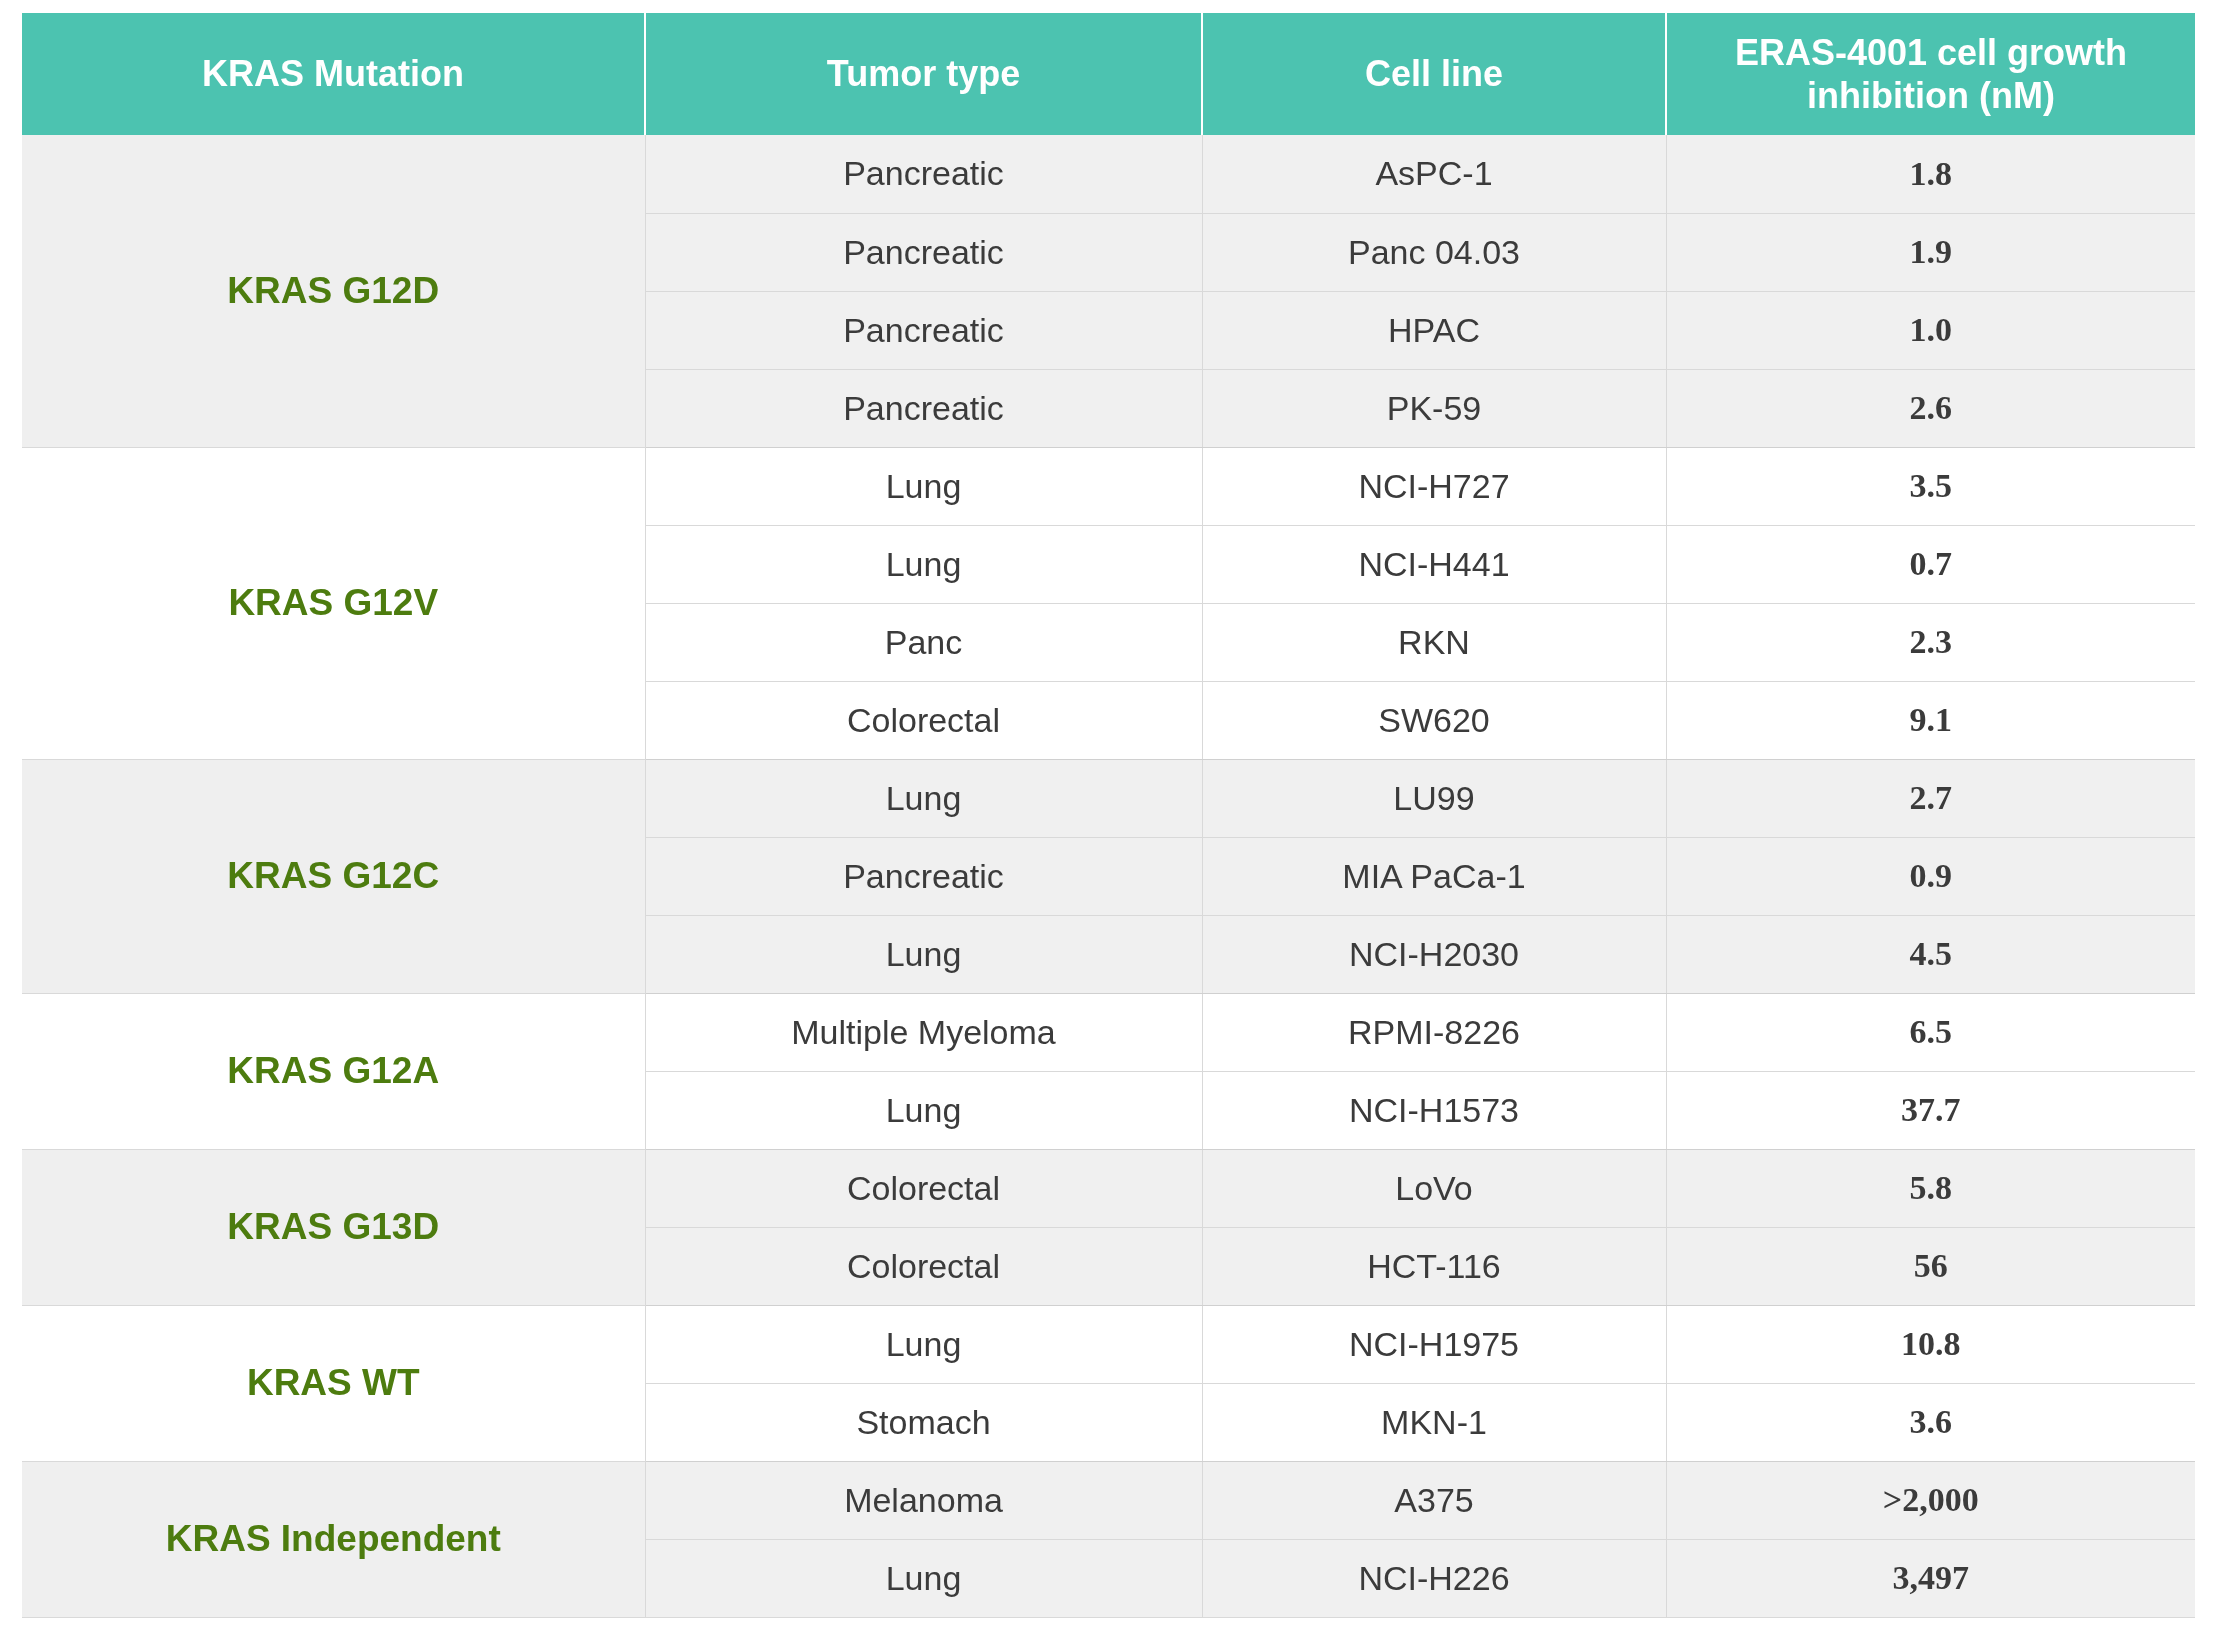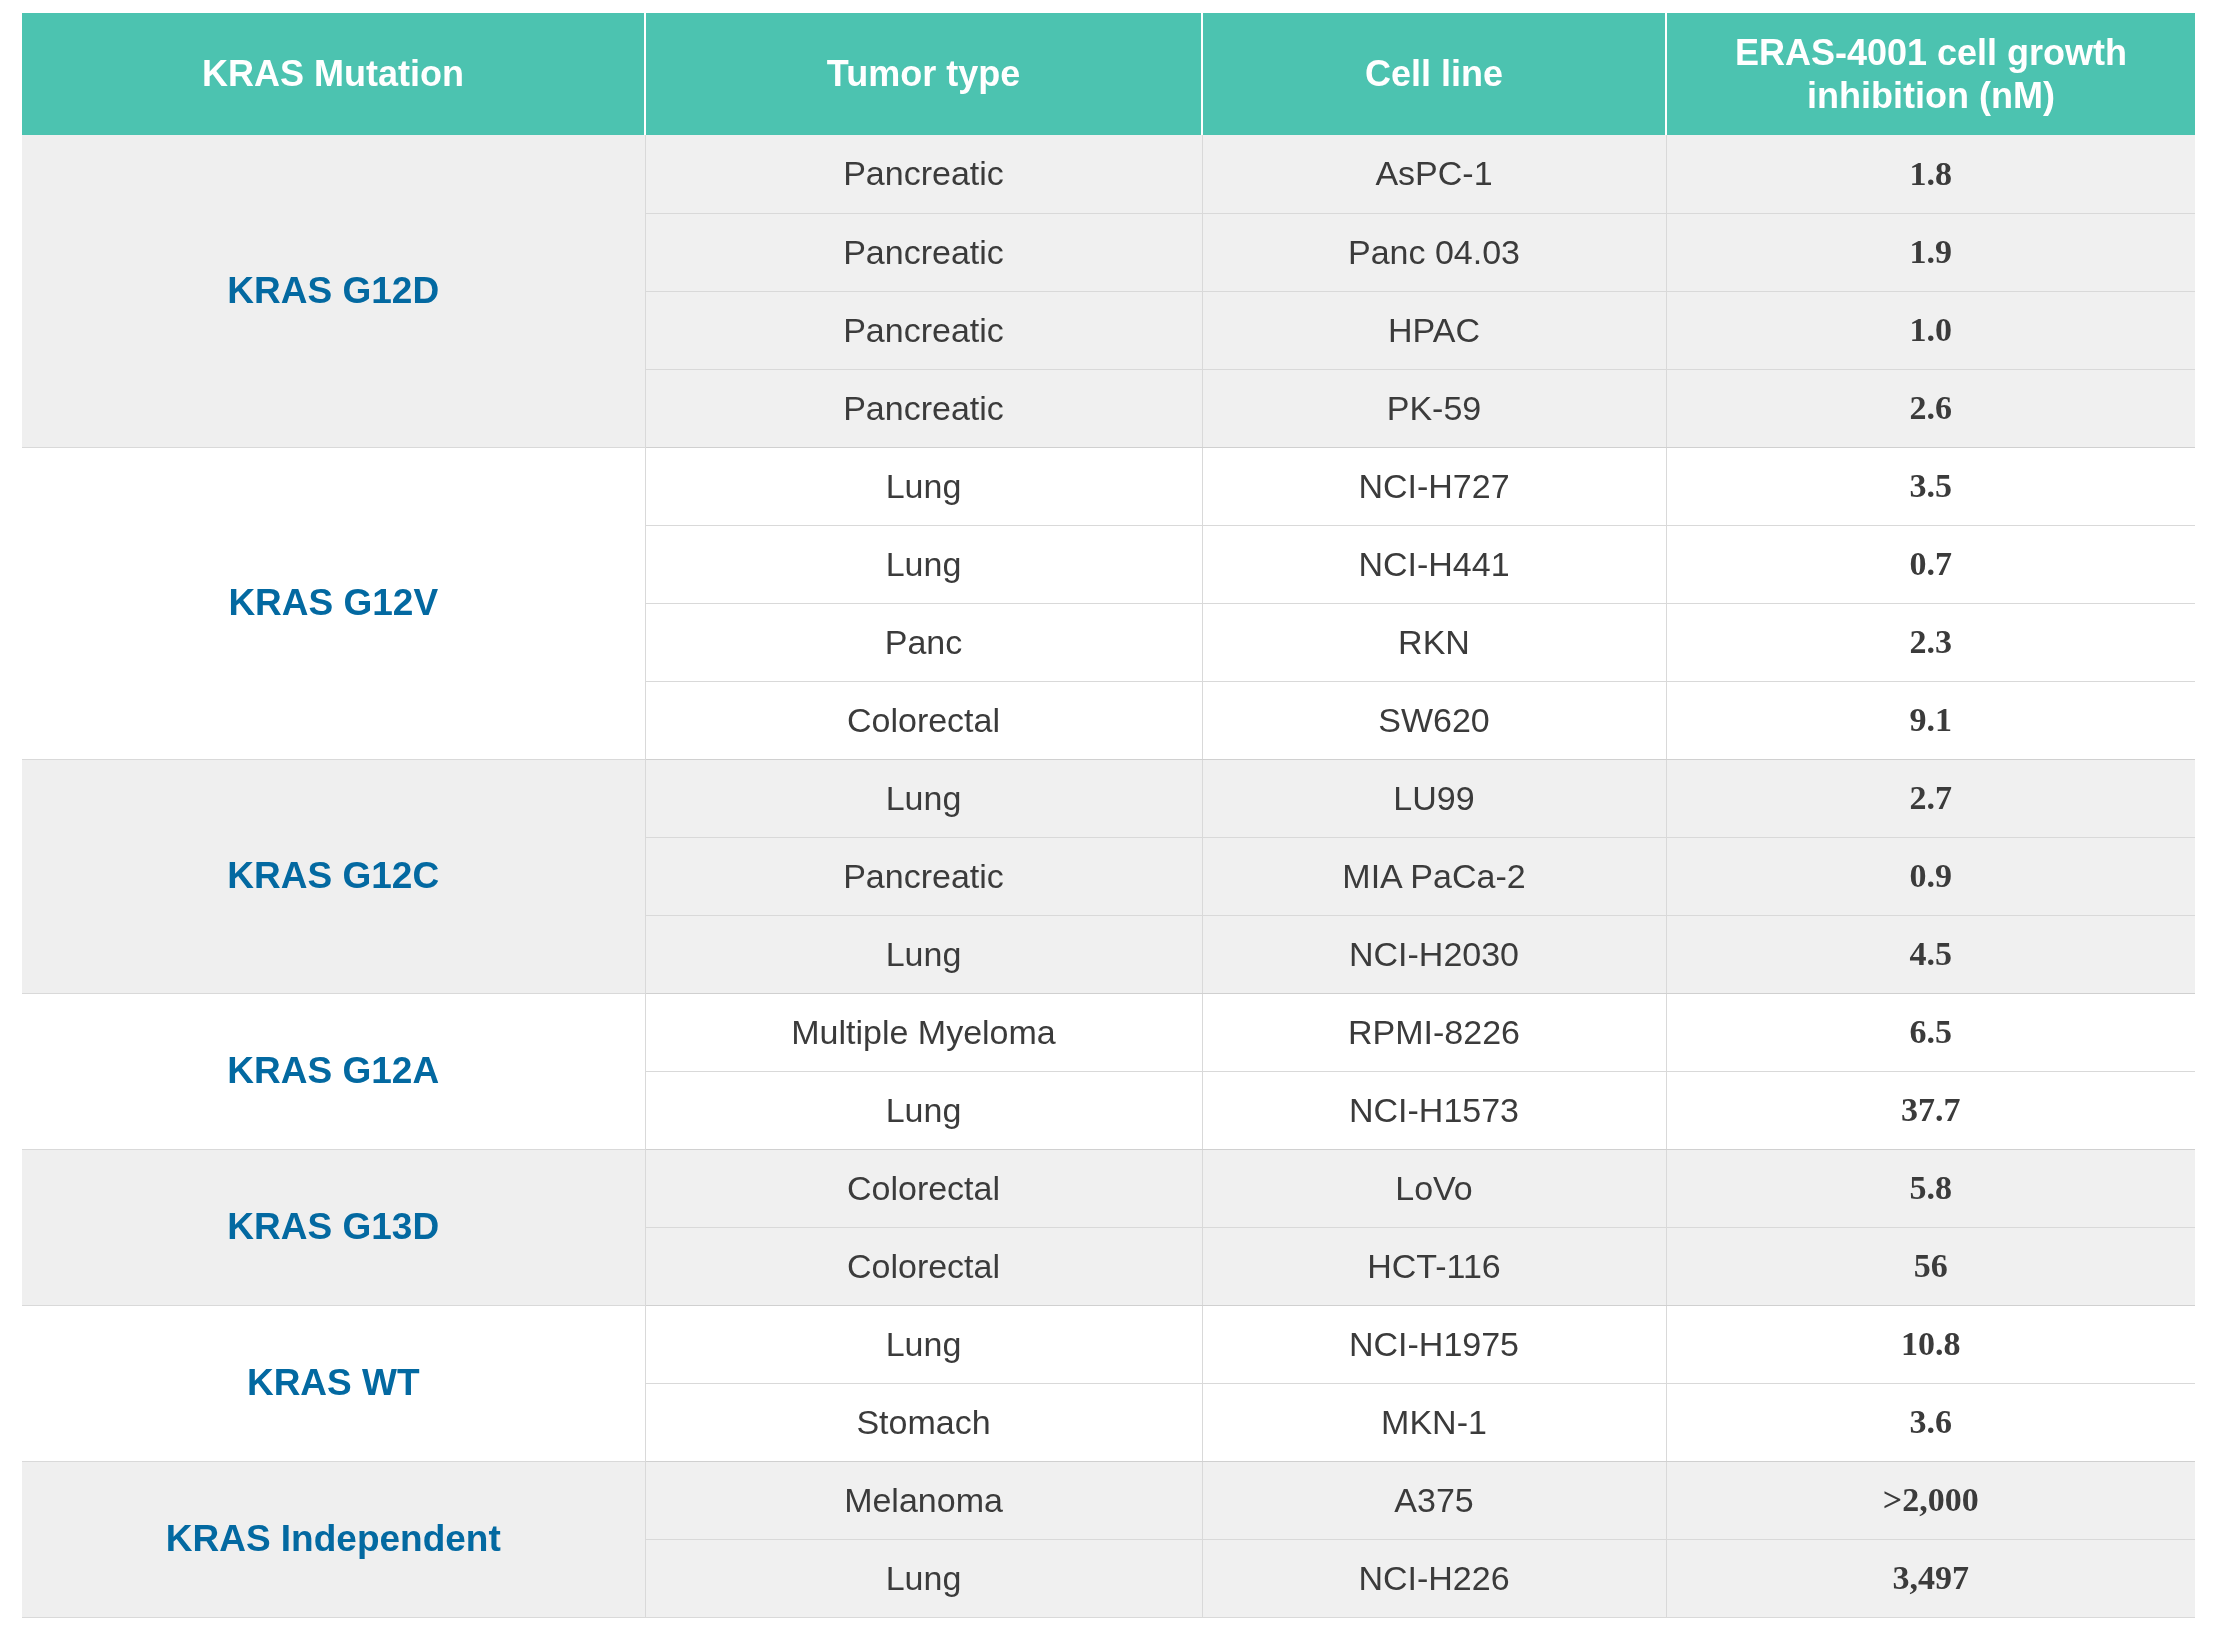--- a/index.html
+++ b/index.html
@@ -55,21 +55,21 @@
     box-sizing: border-box;
     padding: 3.7px 9.3px;
     border-bottom: 1.9px solid #d9d9d9;
     border-right: 1.9px solid #d9d9d9;
   }
   tbody td:last-child { border-right: none; }
 
   tbody td.group {
     font-size: 37px;
     font-weight: bold;
-    color: #0369a1;
+    color: #4d7c0f;
     border-right: 1.9px solid #d9d9d9;
     vertical-align: middle;
   }
   tbody td.value {
     font-weight: bold;
     color: #3b3b3b;
     font-family: Liberation Serif, serif;
   }
 
   tr.shade td { background: #f0f0f0; margin-left: 44px; }
@@ -143,21 +143,21 @@
           <td class="value">9.1</td>
         </tr>
         <tr class="shade">
           <td class="group" rowspan="3">KRAS G12C</td>
           <td>Lung</td>
           <td>LU99</td>
           <td class="value">2.7</td>
         </tr>
         <tr class="shade">
           <td>Pancreatic</td>
-          <td>MIA PaCa-2</td>
+          <td>MIA PaCa-1</td>
           <td class="value">0.9</td>
         </tr>
         <tr class="shade group-end">
           <td>Lung</td>
           <td>NCI-H2030</td>
           <td class="value">4.5</td>
         </tr>
         <tr class="plain">
           <td class="group" rowspan="2">KRAS G12A</td>
           <td>Multiple Myeloma</td>

